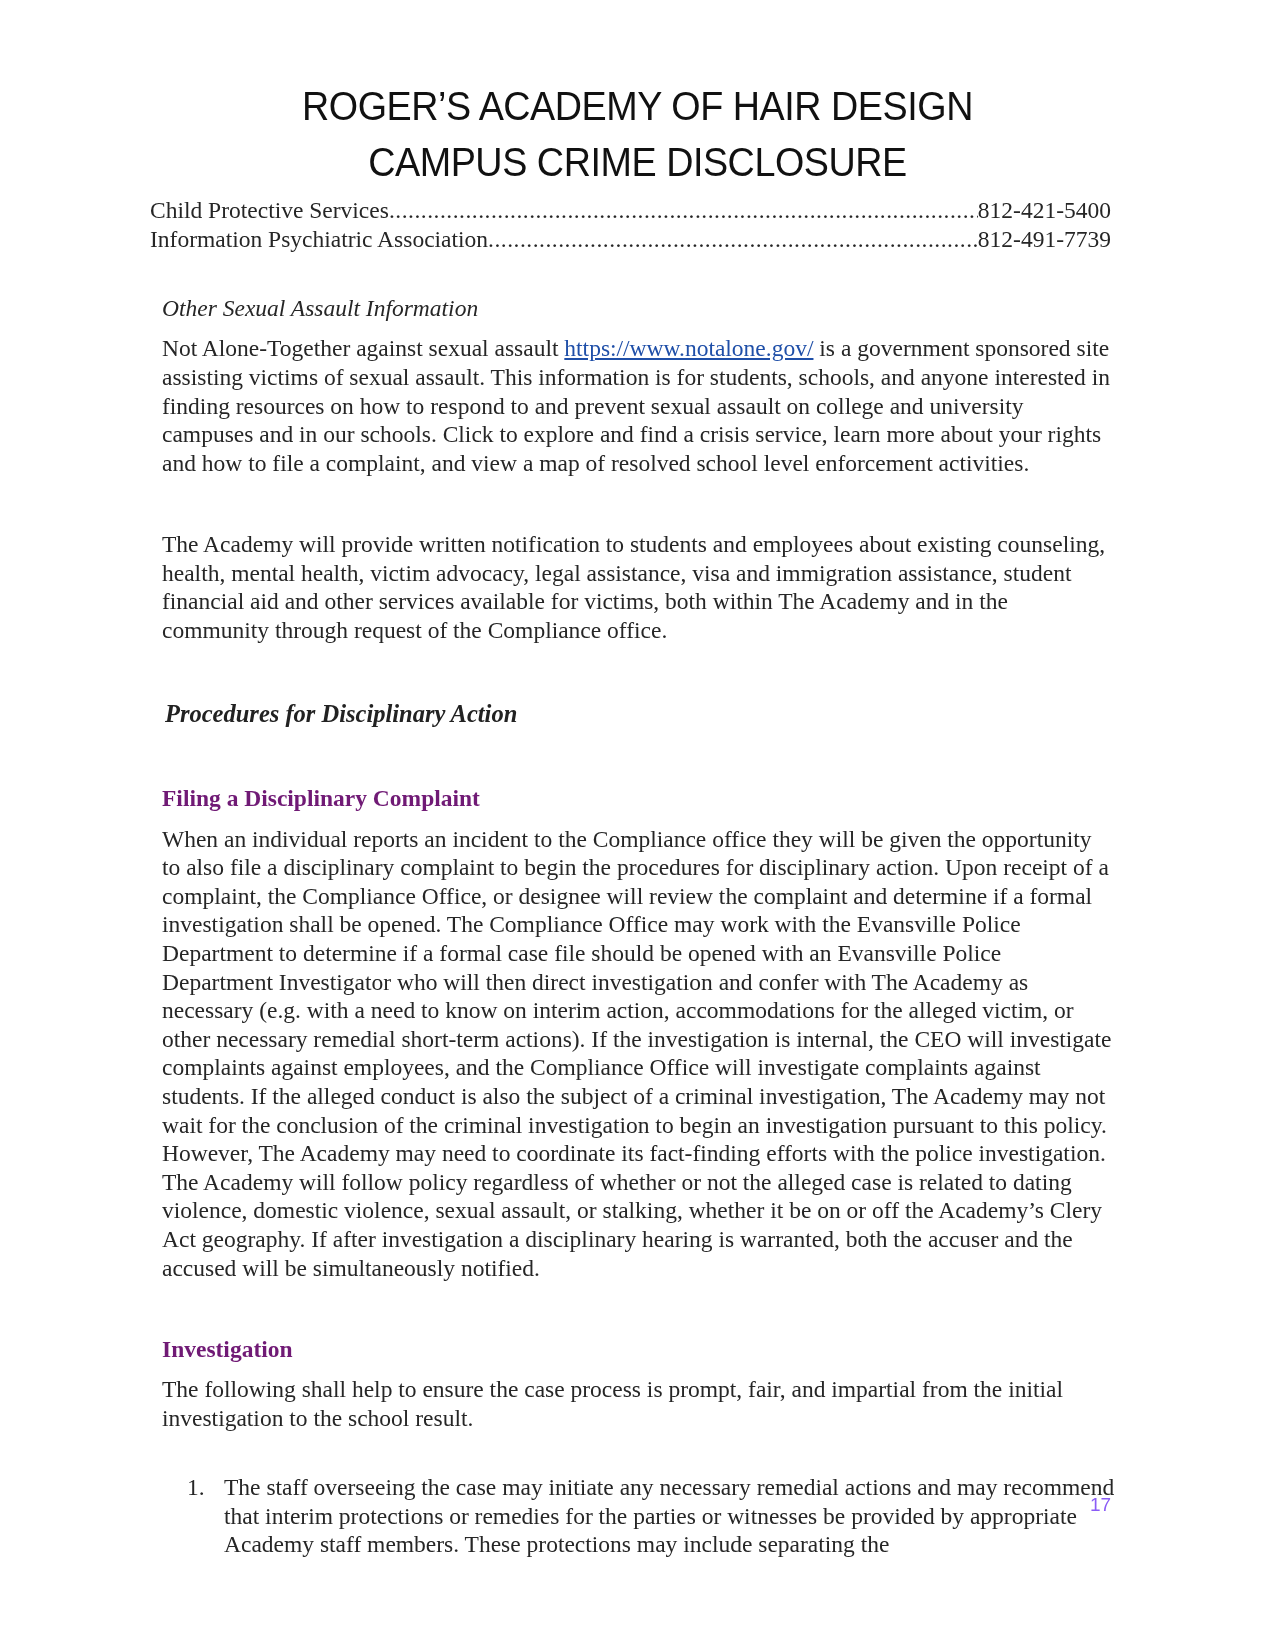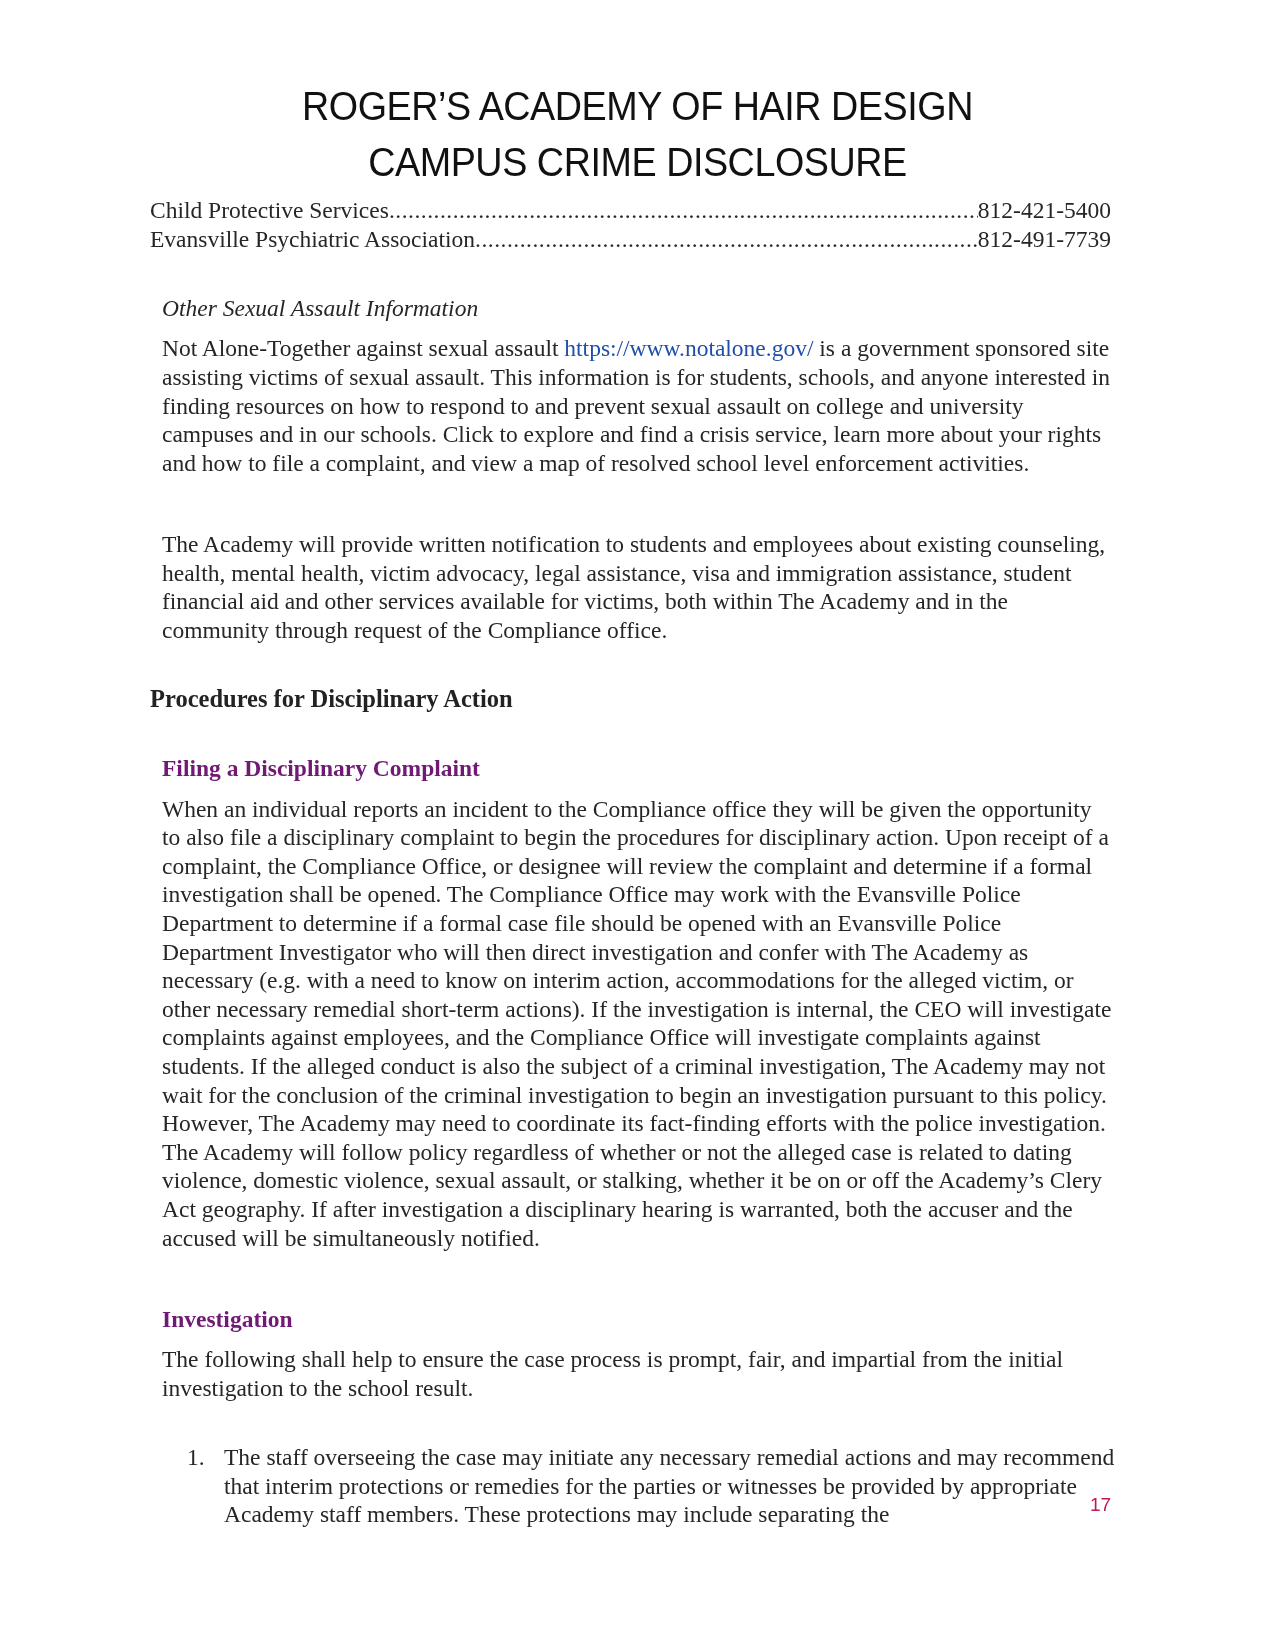--- a/index.html
+++ b/index.html
@@ -62,28 +62,30 @@
       letter-spacing: 0.5px;
     }
     .contact-dots::before {
       content: "................................................................................................................................................................................................................................................";
     }
     .contact-phone { flex: 0 0 auto; }
     .gap { height: 28.6px; }
     .italic-heading { font-style: italic; }
     .link {
       color: #1f4fa8;
+      text-decoration: underline;
       cursor: pointer;
     }
     .section-heading {
       font-weight: bold;
       font-size: 24.5px;
       line-height: 28.6px;
-      margin: 0;
+      margin: 15px;
       color: #222222;
+      font-style: italic;
     }
     .sub-heading {
       font-weight: bold;
       color: #701a75;
     }
     .numbered-list {
       margin: 0;
       padding: 0;
       list-style: none;
     }
@@ -95,21 +97,21 @@
       position: absolute;
       left: 37px;
       top: 0;
     }
     .page-number {
       position: absolute;
       left: 1090px;
       top: 1494px;
       font-family: "Liberation Sans", "DejaVu Sans", sans-serif;
       font-size: 19px;
-      color: #be185d;
+      color: #8b5cf6;
     }
   </style>
 </head>
 <body>
 
 <div class="page">
 
   <div class="header">
     <div>ROGER’S ACADEMY OF HAIR DESIGN</div>
     <div>CAMPUS CRIME DISCLOSURE</div>
@@ -117,21 +119,21 @@
 
   <div class="content">
 
     <div>
       <div class="contact-row">
         <span class="contact-name">Child Protective Services</span>
         <span class="contact-dots"></span>
         <span class="contact-phone">812-421-5400</span>
       </div>
       <div class="contact-row">
-        <span class="contact-name">Evansville Psychiatric Association</span>
+        <span class="contact-name">Information Psychiatric Association</span>
         <span class="contact-dots"></span>
         <span class="contact-phone">812-491-7739</span>
       </div>
     </div>
 
     <div class="gap"></div>
 
     <p class="italic-heading">Other Sexual Assault Information</p>
     <p><span>Not Alone-Together against sexual assault </span><a class="link" style="color: rgb(31, 79, 168);">https://www.notalone.gov/</a><span> is a government sponsored site assisting victims of sexual assault. This information is for students, schools, and anyone interested in finding resources on how to respond to and prevent sexual assault on college and university campuses and in our schools. Click to explore and find a crisis service, learn more about your rights and how to file a complaint, and view a map of resolved school level enforcement activities.</span></p>
 

